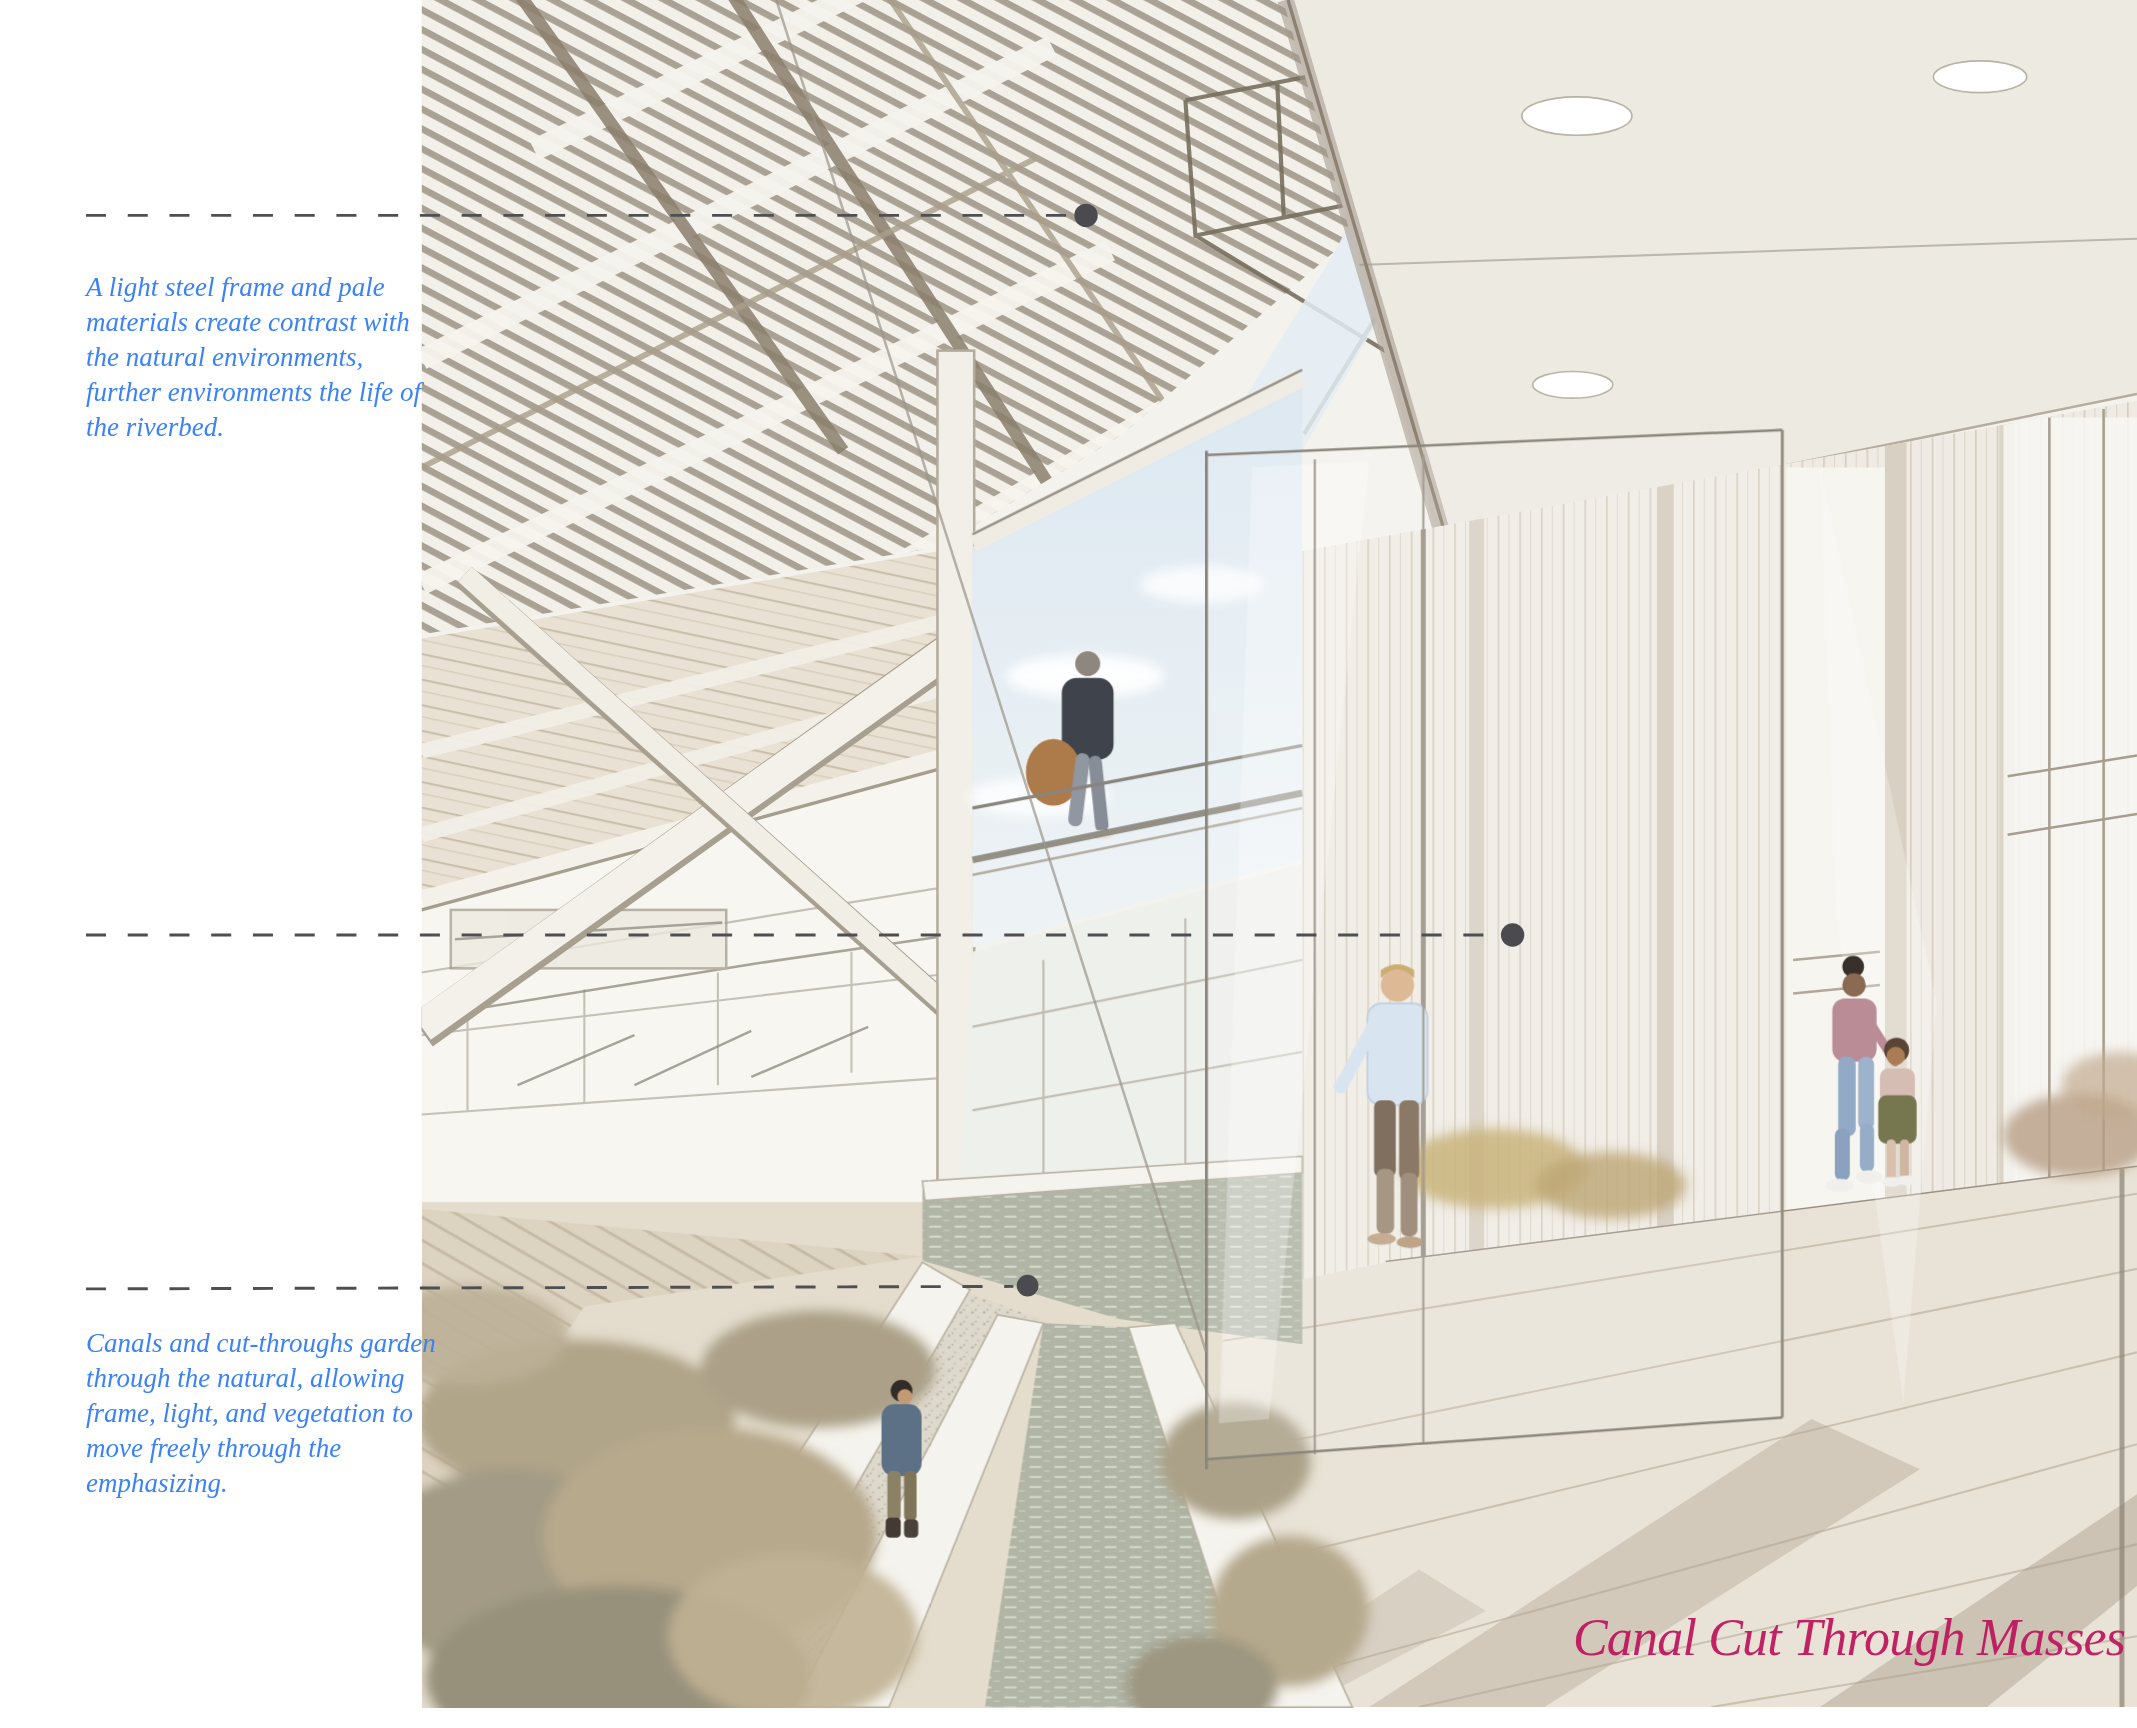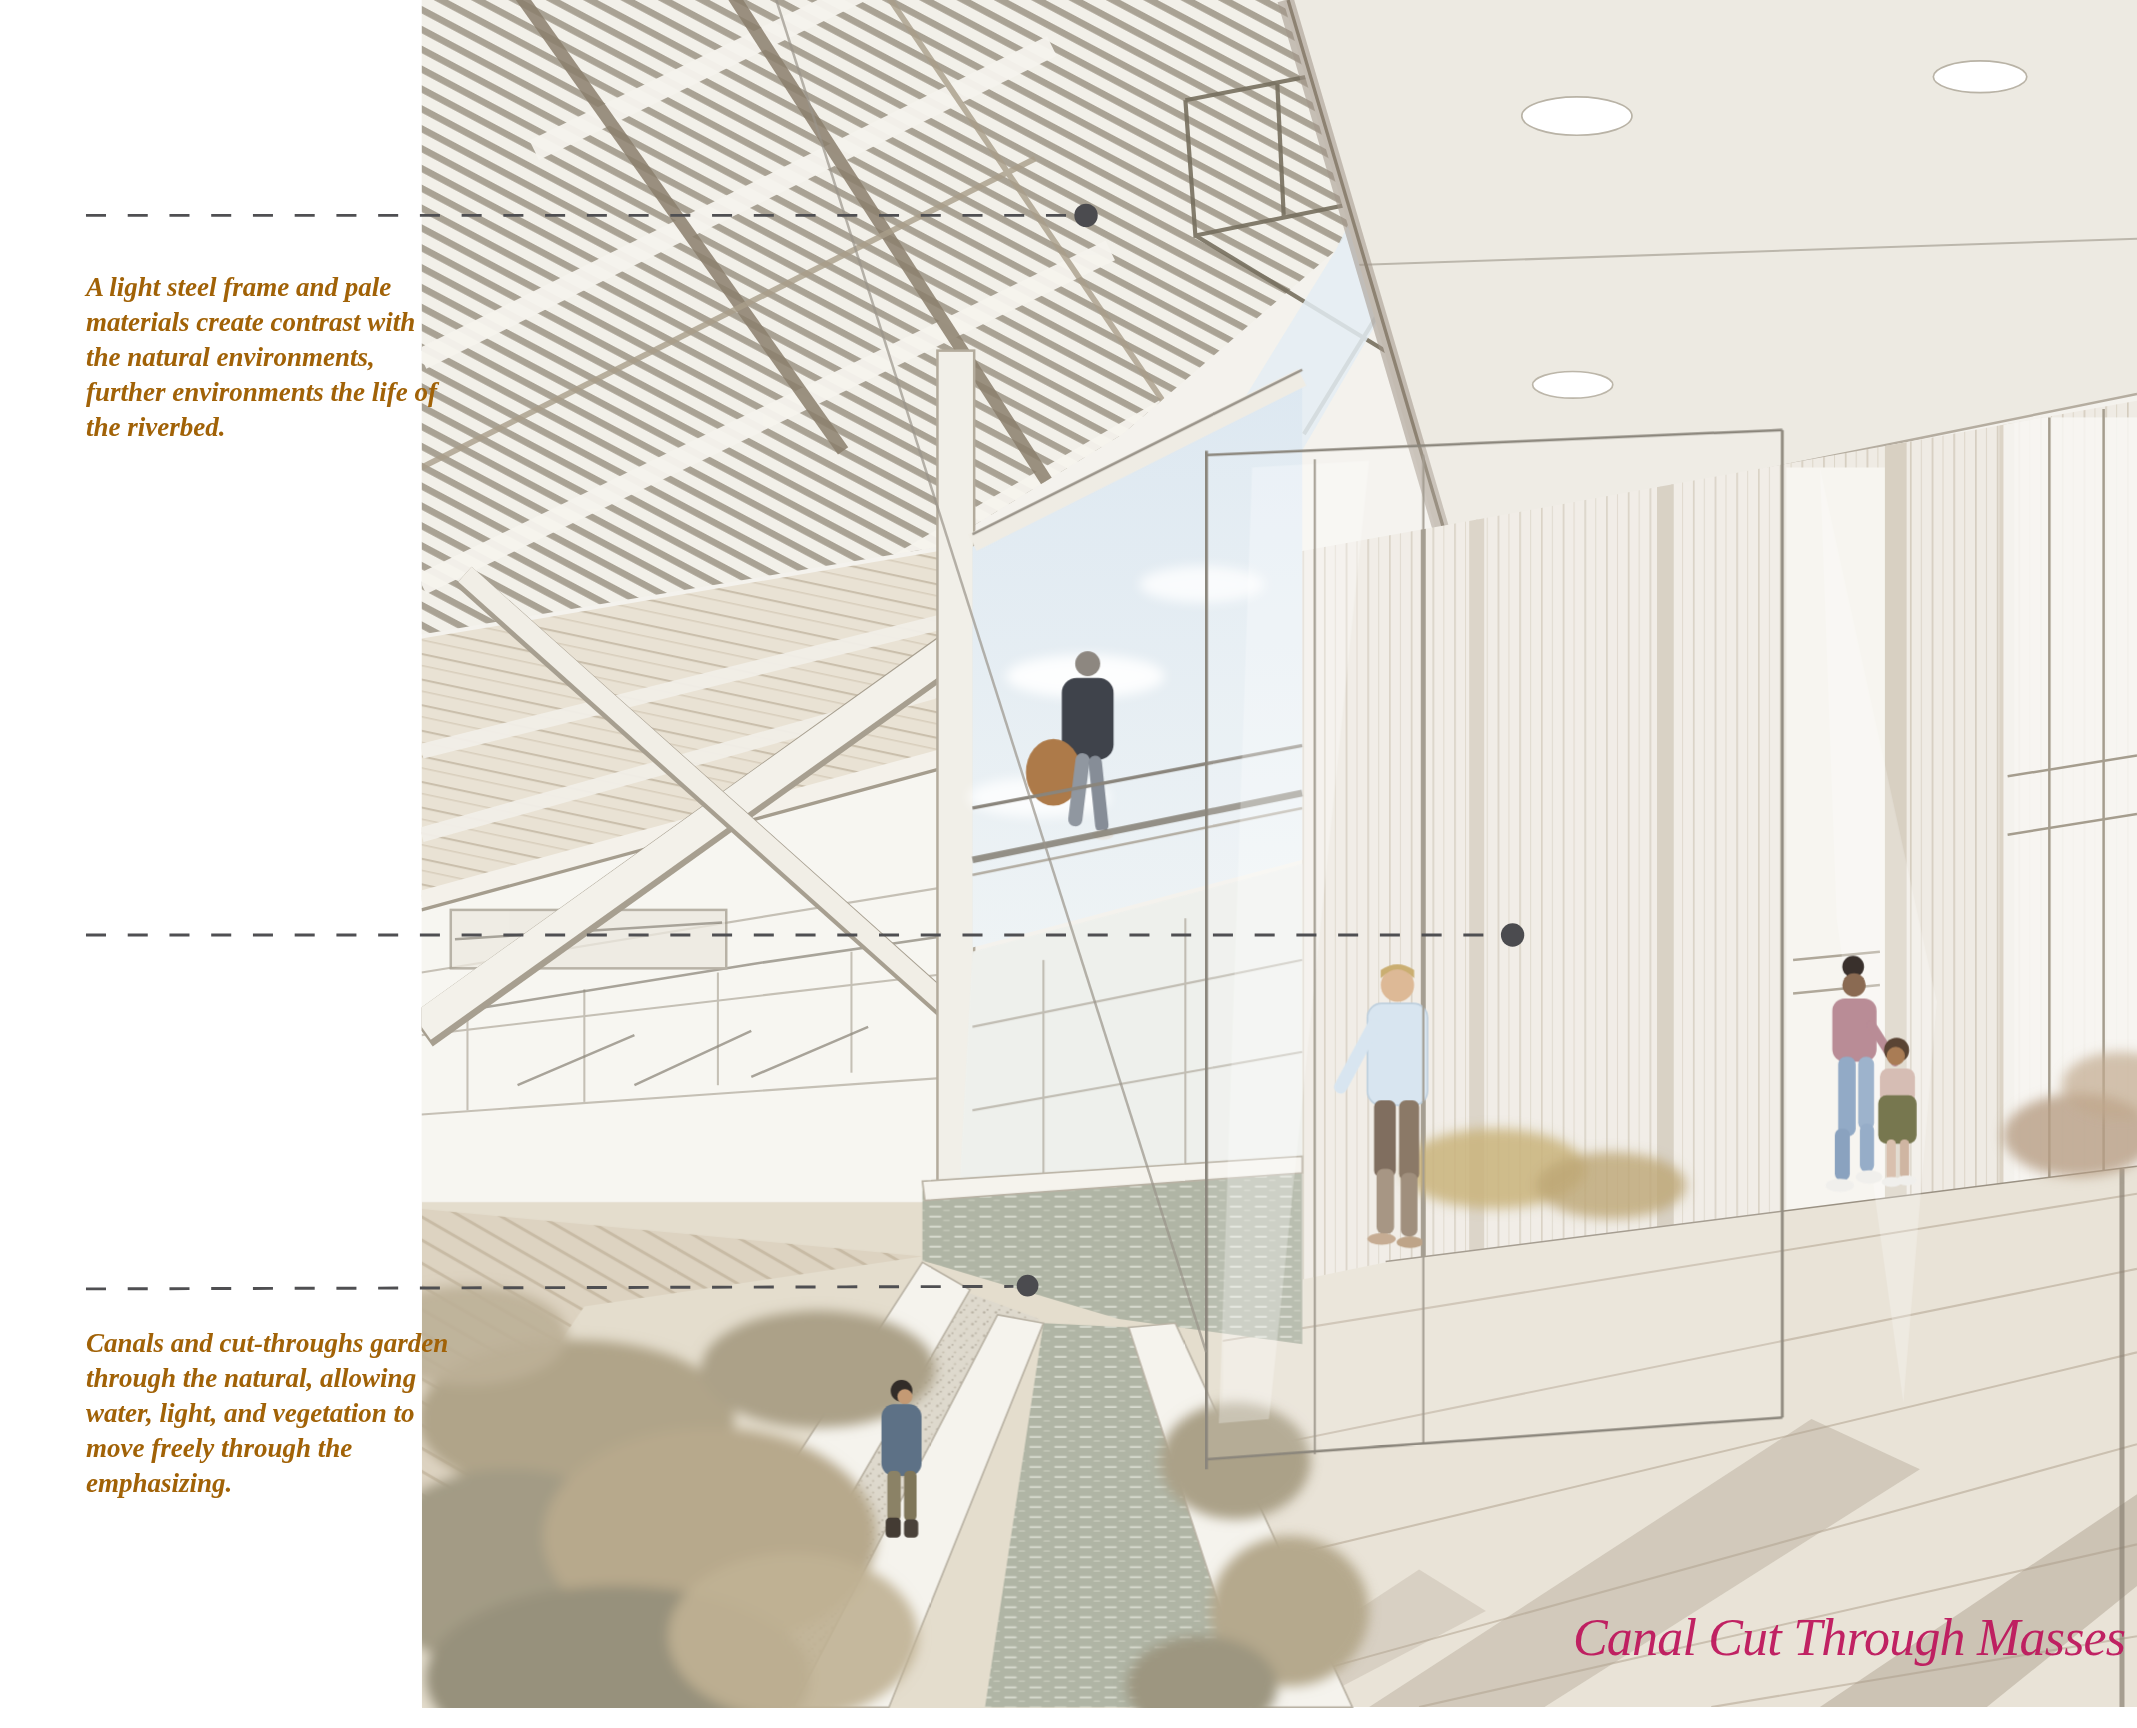--- a/index.html
+++ b/index.html
@@ -1,20 +1,20 @@
 <!DOCTYPE html>
 <html style="font-size:13.4px"><head>
 <meta charset="utf-8">
 <style>
   html,body{margin:0;padding:0;background:#ffffff;}
   #board{position:relative;width:2137px;height:1728px;background:#ffffff;overflow:hidden;
          font-family:"Liberation Serif", serif;}
   #scene{position:absolute;left:0;top:0;width:2137px;height:1728px;}
-  .annotation{position:absolute;left:86px;width:309px;color:#a16207;
-              font-style:italic;font-size:27px;line-height:35px;font-weight:700;}
+  .annotation{position:absolute;left:86px;width:309px;color:#3b82f6;
+              font-style:italic;font-size:27px;line-height:35px;font-weight:400;}
   .annotation .ln{white-space:nowrap;}
   #board-title{position:absolute;right:11.7px;top:1608px;color:#be185d;font-style:italic;
                font-size:52px;letter-spacing:-0.8px;white-space:nowrap;opacity:.95;}
 </style>
 </head>
 <body>
 
 <div id="board">
 
 <svg id="scene" viewBox="0 0 2560 2070" xmlns="http://www.w3.org/2000/svg">
@@ -339,21 +339,21 @@
   <div class="ln">materials create contrast with</div>
   <div class="ln">the natural environments,</div>
   <div class="ln">further environments the life of</div>
   <div class="ln">the riverbed.</div>
 </div>
 
 
 <div class="annotation" style="top:1326px">
   <div class="ln">Canals and cut-throughs garden</div>
   <div class="ln">through the natural, allowing</div>
-  <div class="ln">water, light, and vegetation to</div>
+  <div class="ln">frame, light, and vegetation to</div>
   <div class="ln">move freely through the</div>
   <div class="ln">emphasizing.</div>
 </div>
 
 <div id="board-title">Canal Cut Through Masses</div>
 
 </div>
 
 
 </body></html>

